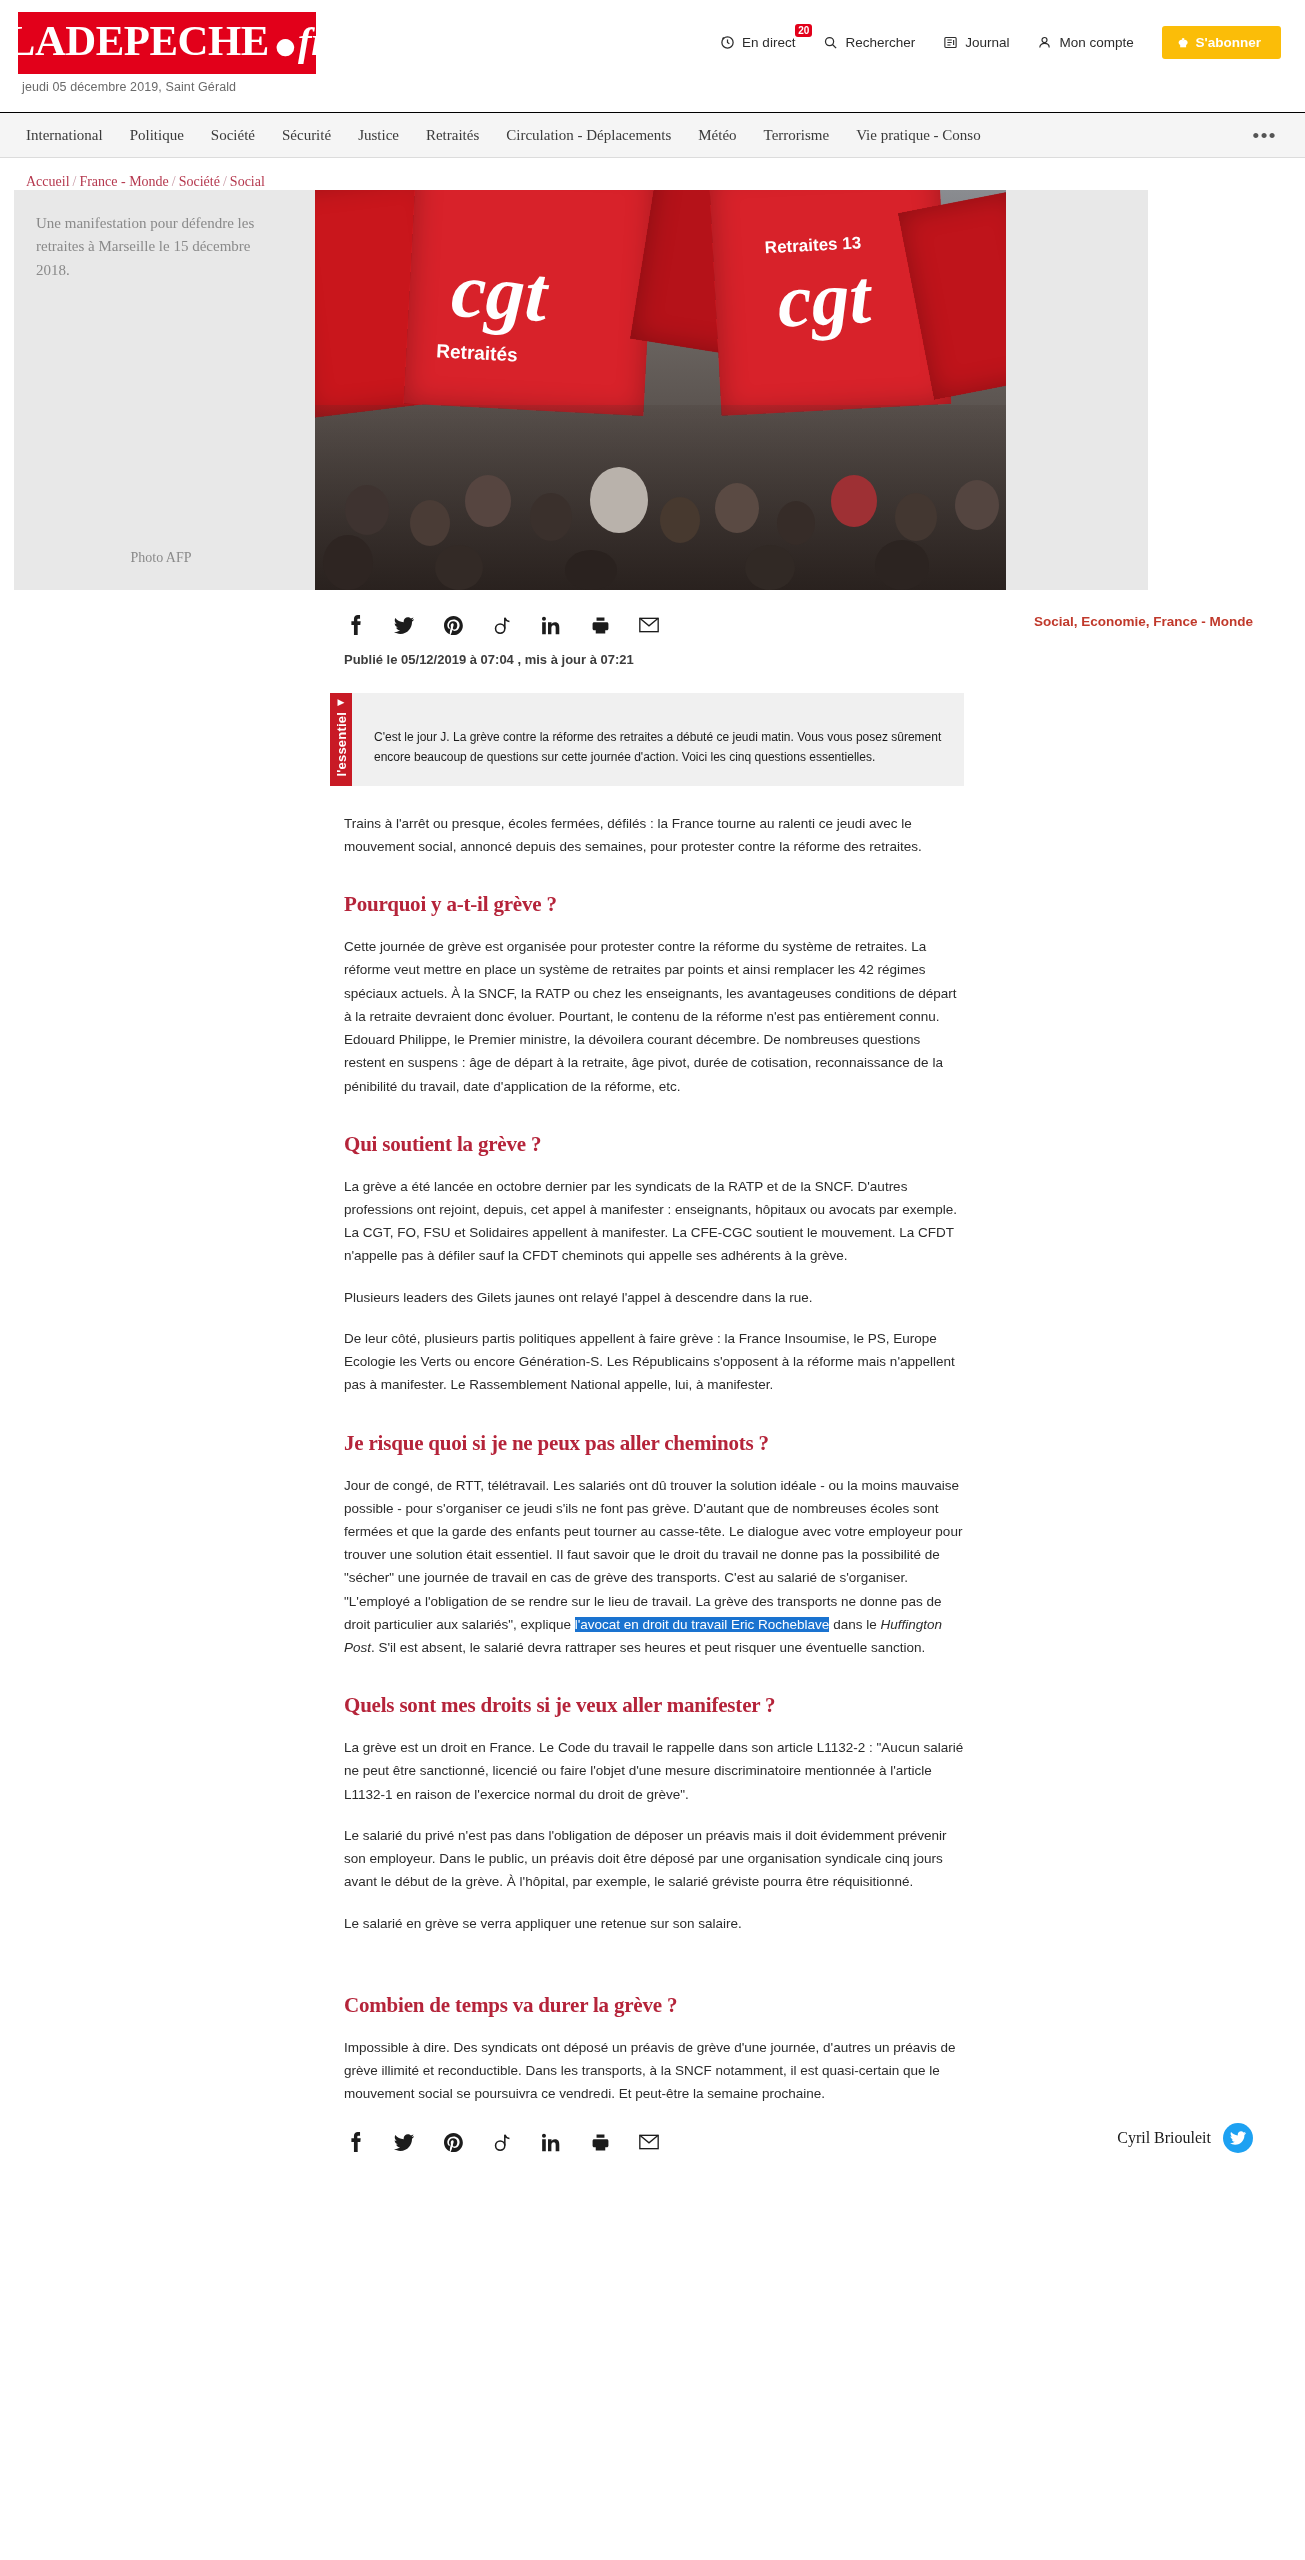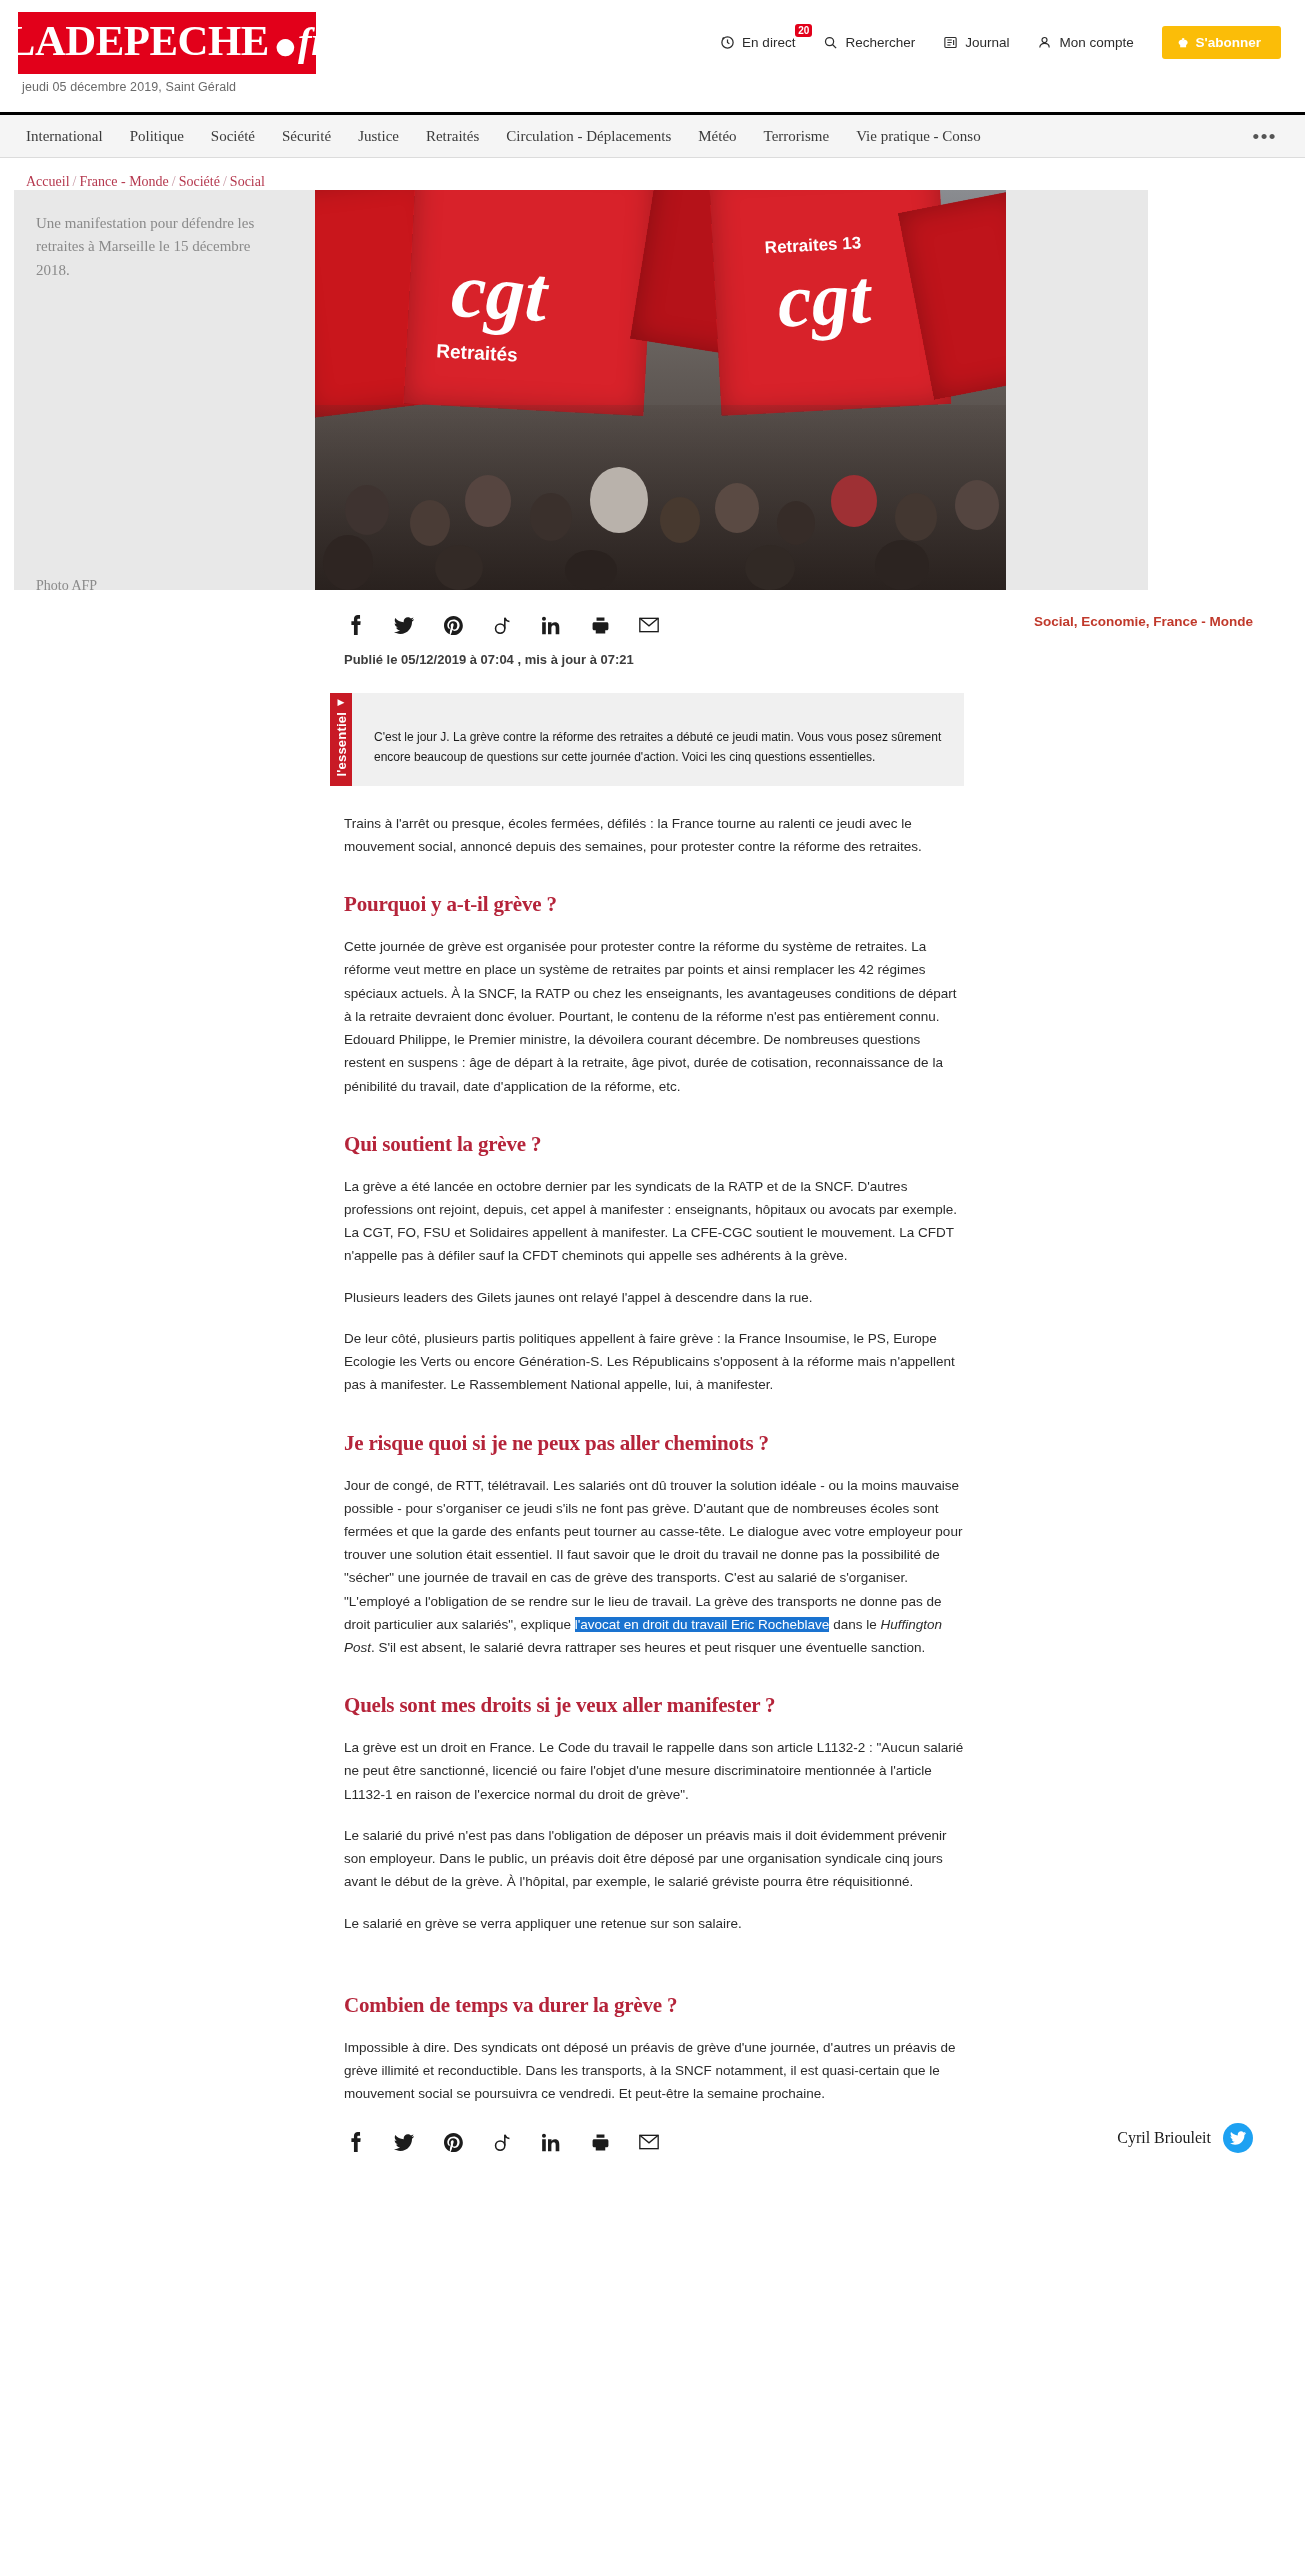--- a/index.html
+++ b/index.html
@@ -77,21 +77,21 @@
     padding: 9px 20px 9px 16px;
     display: flex; align-items: center; gap: 7px;
     cursor: pointer;
     white-space: nowrap;
   }
   .crown { font-size: 12px; line-height:1; }
 
   
   .navbar {
     background: #f5f5f5;
-    border-top: 3px solid #000000;
+    border-top: 1px solid #000000;
     border-bottom: 1px solid #dcdcdc;
     height: 46px;
     display: flex; align-items: center;
     padding: 0 26px;
     position: relative;
   }
   .navbar ul { list-style: none; display: flex; margin: 0; padding: 0; gap: 27px; }
   .navbar li {
     font-family: "Liberation Serif", serif;
     font-size: 15px;
@@ -139,25 +139,24 @@
     width: 250px;
     font-family: "Liberation Serif", serif;
     font-size: 15px;
     line-height: 1.55;
     color: #8a8a8a;
   }
   .hero-credit {
     position: absolute;
     left: 22px; top: 360px;
     width: 250px;
-    text-align: left;
+    text-align: center;
     font-family: "Liberation Serif", serif;
     font-size: 14px;
     color: #8a8a8a;
-    margin-top: 28px;
   }
   .hero-photo {
     position: absolute;
     left: 301px; top: 0;
     width: 691px; height: 400px;
     overflow: hidden;
     background: #5d4a42;
   }
   
   .photo-sky { position:absolute; inset:0; background:

